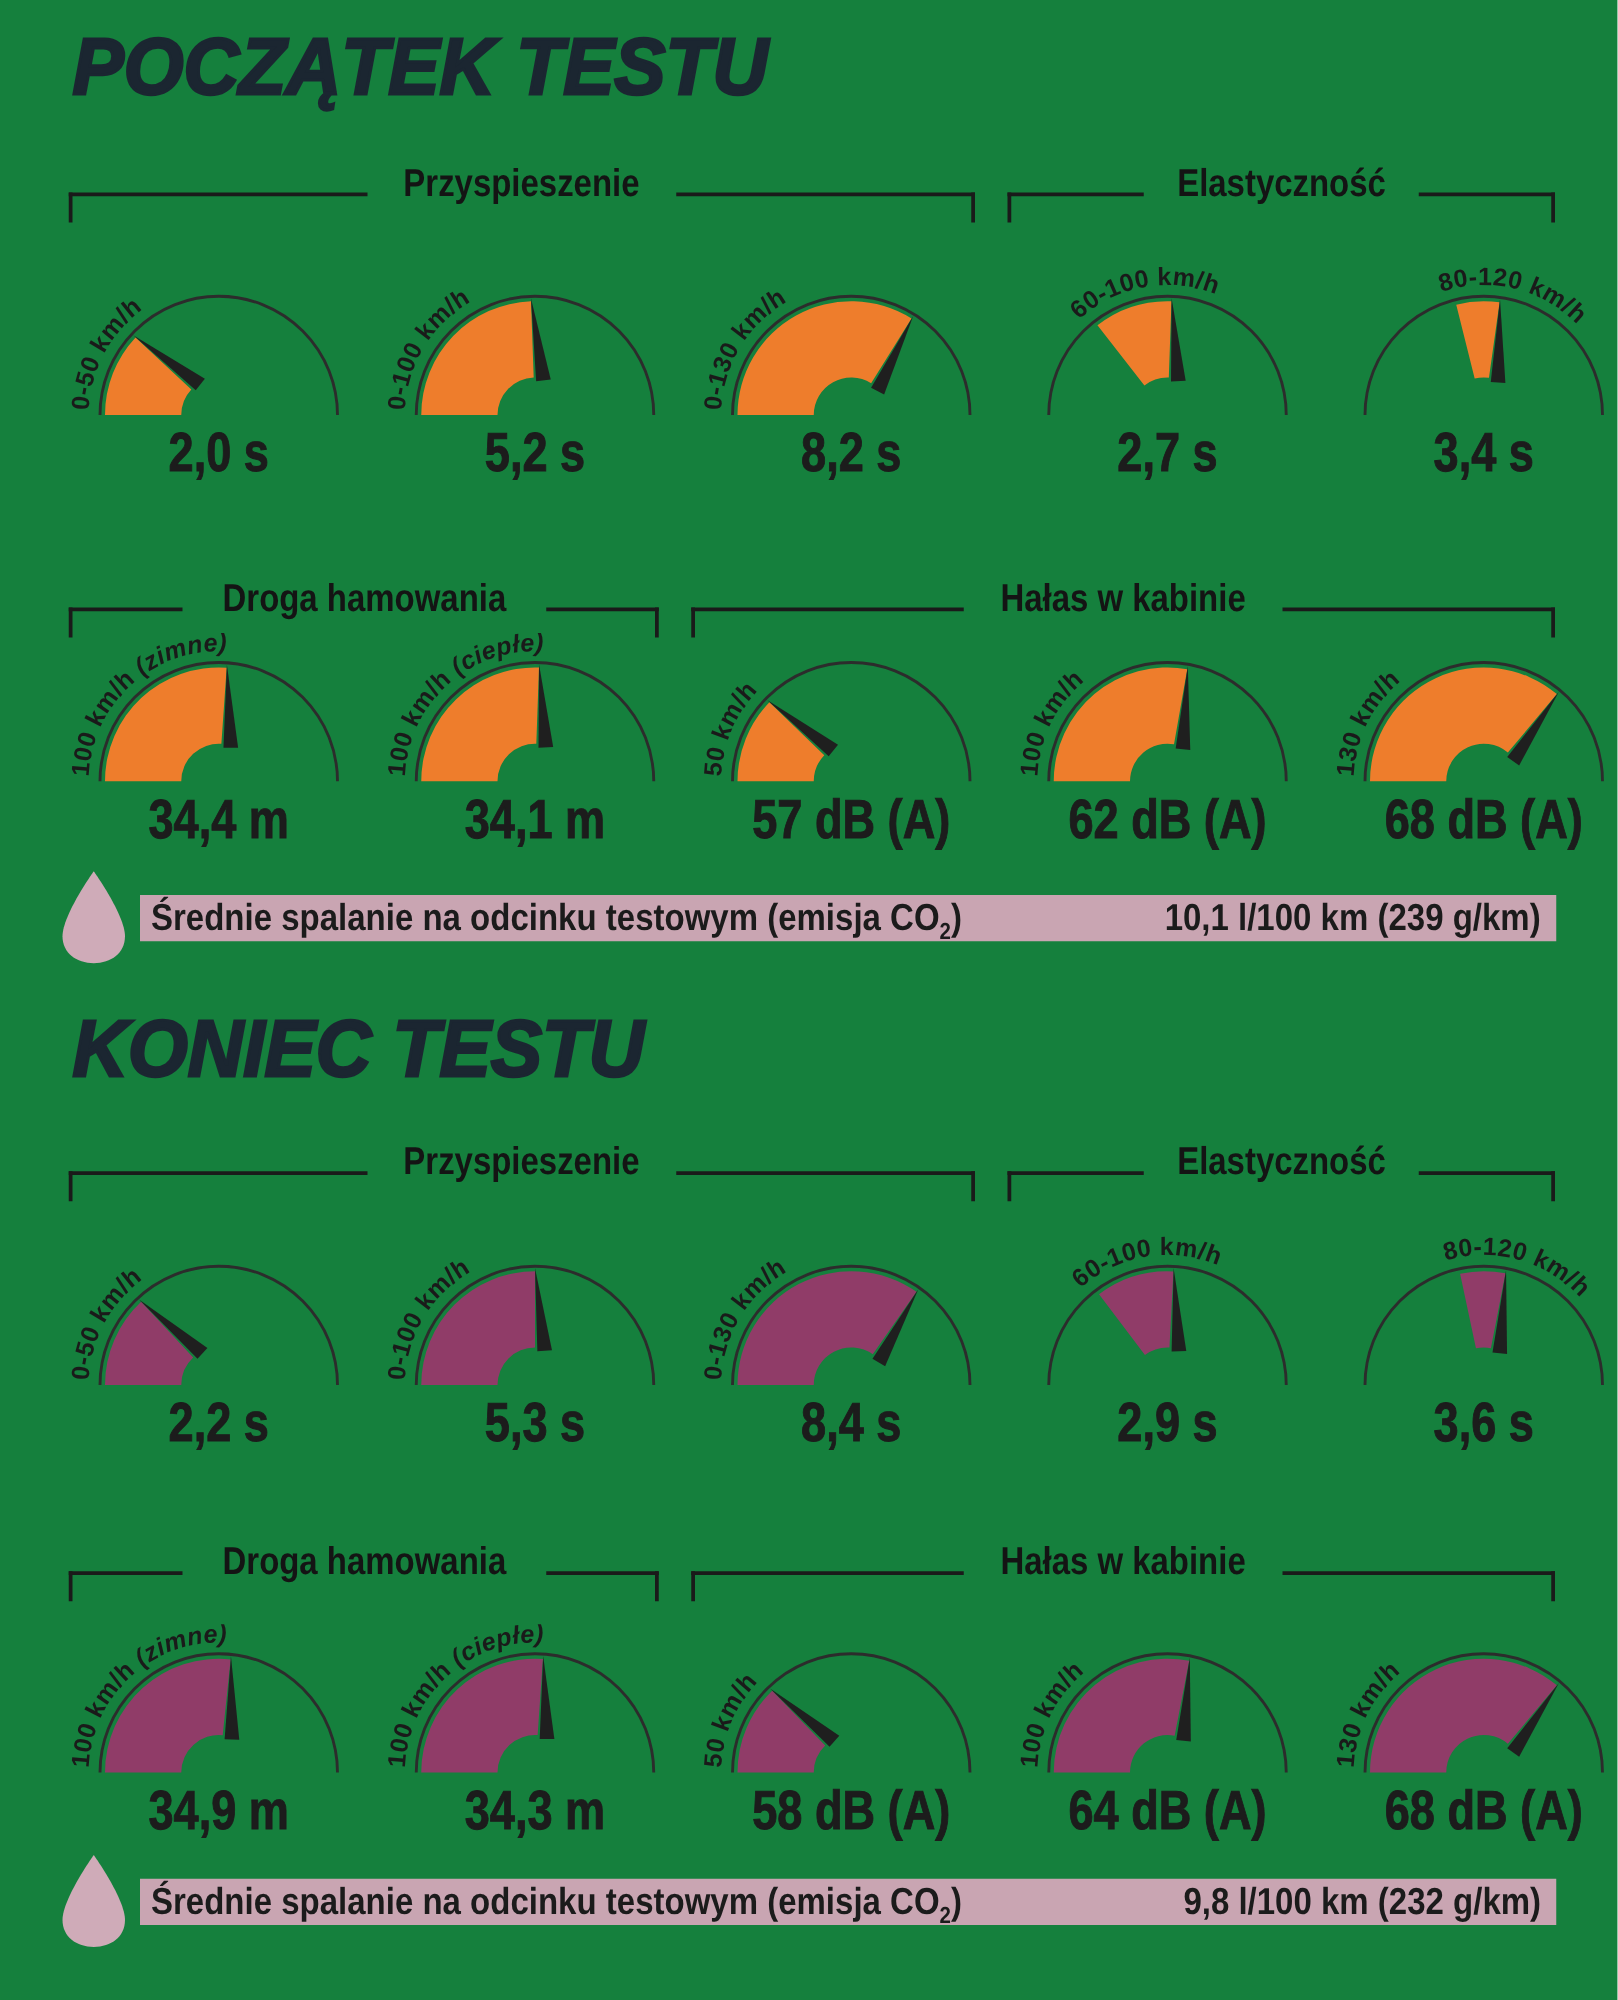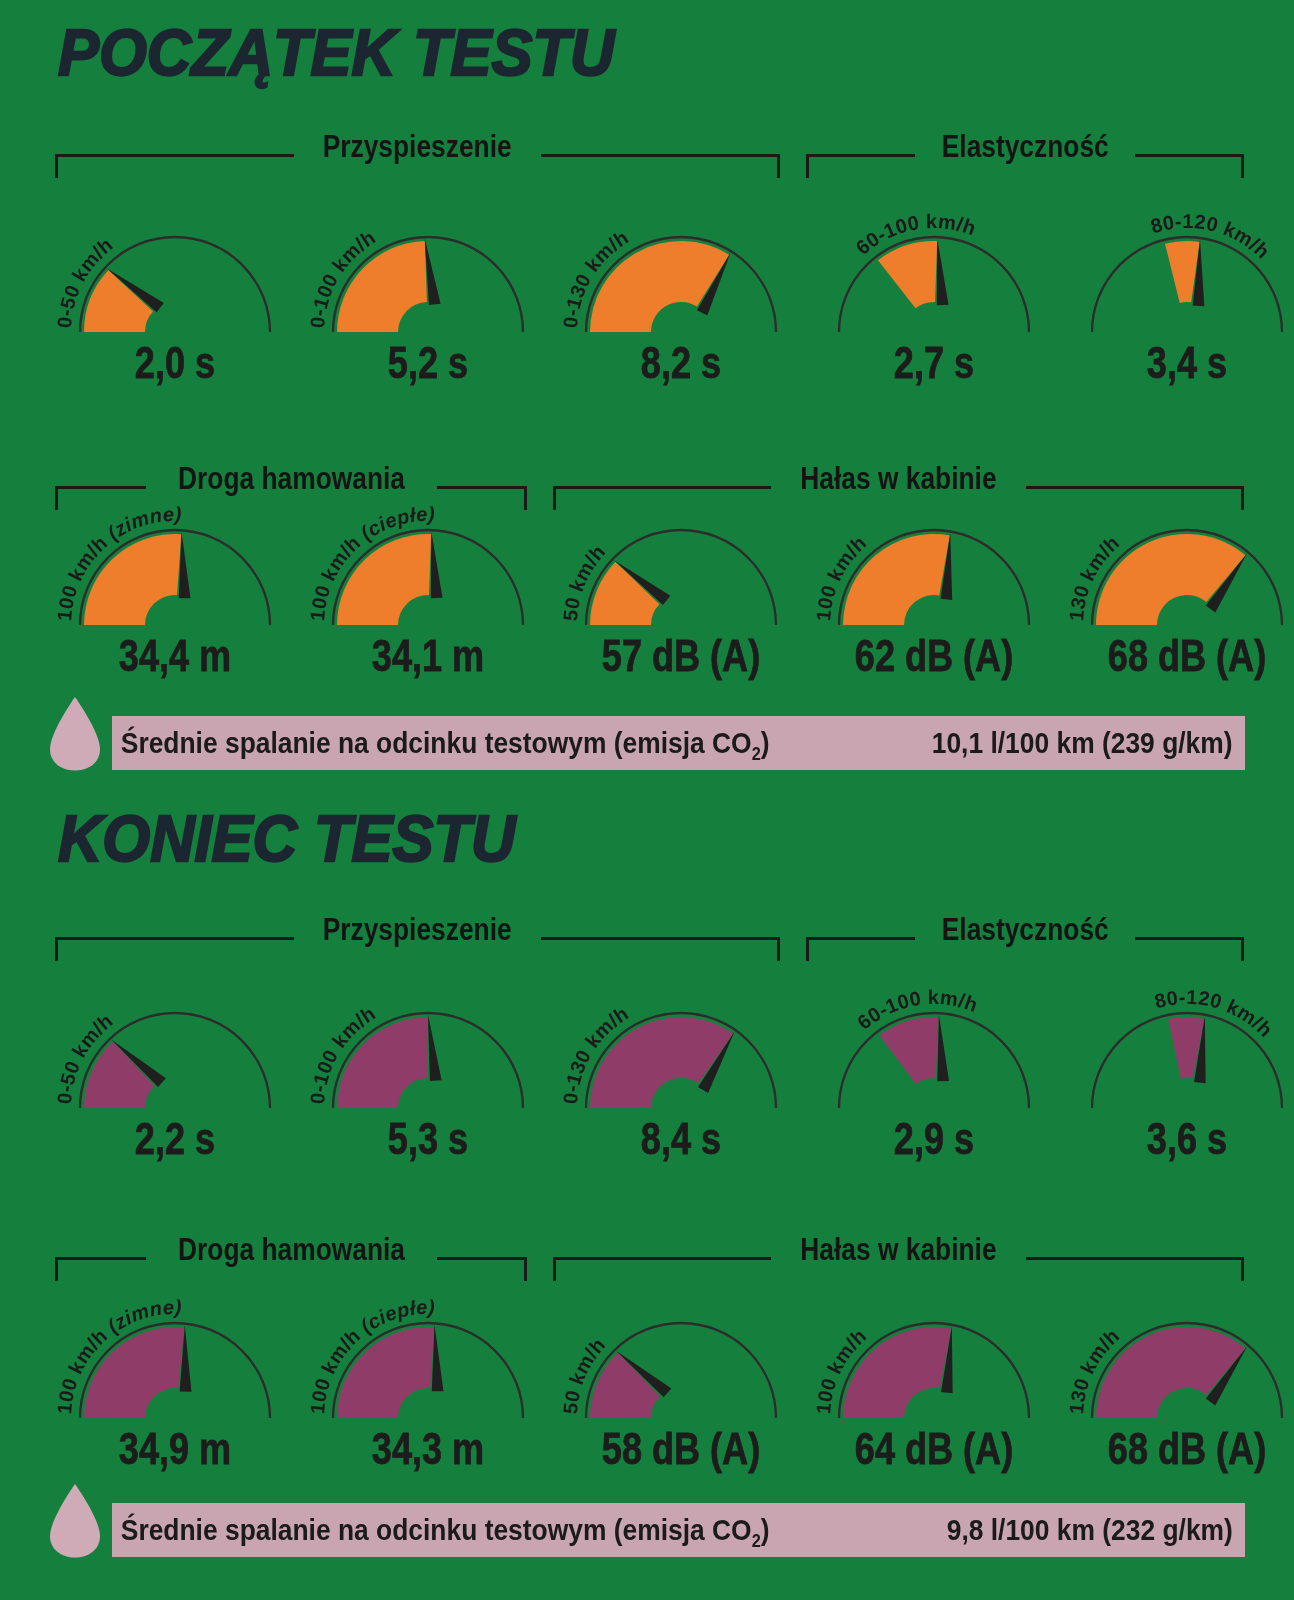--- a/index.html
+++ b/index.html
@@ -13,21 +13,21 @@
   .hline.tick-left{border-left:3px solid #1a1a1a;}
   .hline.tick-right{border-right:3px solid #1a1a1a;}
   .hlabel{transform:translateY(-54%) scaleX(.85);transform-origin:center;
           font-size:31px;font-weight:bold;white-space:nowrap;padding:0 12px;color:#141414;}
   .gauge{position:absolute;width:240px;height:152px;overflow:visible;}
   .gauge text{font-family:"Liberation Sans","DejaVu Sans",sans-serif;font-weight:bold;
               font-size:20px;fill:#1a1a1a;letter-spacing:.3px;}
   .gval{position:absolute;width:260px;text-align:center;font-size:44px;font-weight:bold;
         color:#1c1c1c;-webkit-text-stroke:.8px #1c1c1c;transform:scaleX(.82);transform-origin:center;
         white-space:nowrap;}
-  .fuelbar{position:absolute;left:112px;width:1133px;height:54px;display:flex;align-items:center;}
+  .fuelbar{position:absolute;left:112px;width:1133px;height:37px;display:flex;align-items:center;}
   .fuel-label,.fuel-value{font-size:30px;font-weight:bold;color:#1b1b1b;white-space:nowrap;
         transform:scaleX(.88);transform-origin:left center;}
   .fuel-label{padding-left:10px;}
   .fuel-value{margin-left:auto;padding-right:14px;transform-origin:right center;}
   .fuel-label sub{font-size:.62em;line-height:0;}
   .droplet{position:absolute;width:54px;height:77px;}
 </style>
 </head>
 <body>
 

